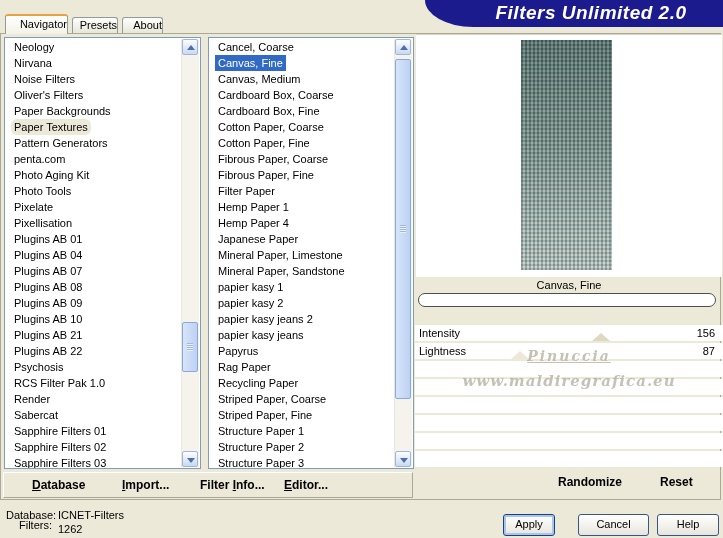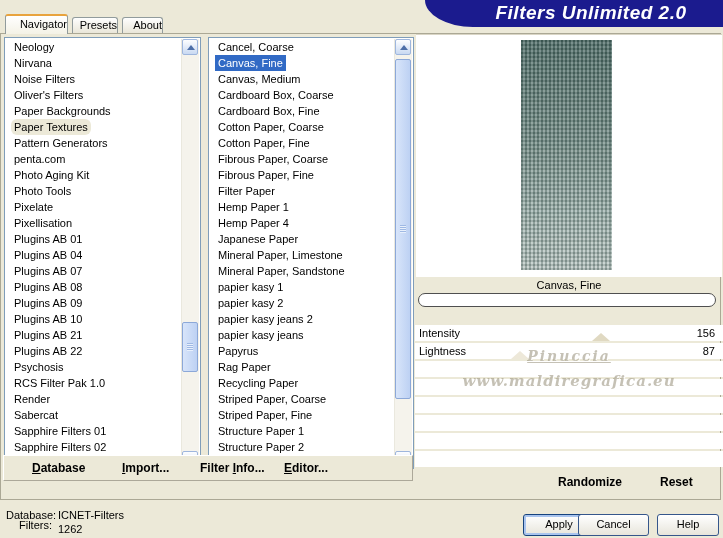--- a/index.html
+++ b/index.html
@@ -79,36 +79,36 @@
         font-family:"DejaVu Serif",serif;font-weight:bold;font-style:italic;color:rgba(150,142,120,.55);
         text-shadow:1px 1px 0 rgba(255,255,255,.95);}
   .watermark .w1{font-size:14px;letter-spacing:2px;text-decoration:underline;}
   .watermark .w2{font-size:15px;letter-spacing:1px;margin-top:8px;}
 
   .randbar{position:absolute;left:415px;top:470px;width:308px;height:27px;}
   .randbar span{position:absolute;top:5px;font-size:12px;font-weight:bold;}
   .rnd{left:143px;text-align:center;} .rst{left:245px;}
 
   
-  .toolbar{position:absolute;left:3px;top:455px;width:410px;height:26px;background:#ECE9D8;
+  .toolbar{position:absolute;left:3px;top:472px;width:410px;height:26px;background:#ECE9D8;
         border-top:1px solid #FFFFFF;border-left:1px solid #FFFFFF;border-right:1px solid #ACA899;border-bottom:1px solid #ACA899;box-sizing:border-box;}
   .tbtn{position:absolute;top:5px;font-size:12px;font-weight:bold;white-space:nowrap;}
   .u{text-decoration:underline;}
   .tb0{left:28px;} .tb1{left:118px;} .tb2{left:196px;} .tb3{left:280px;}
 
   
   .stat{position:absolute;white-space:nowrap;}
   .s-dbl{left:6px;top:509px;} .s-dbv{left:58px;top:509px;}
   .s-fl{left:6px;top:519px;padding-left:13px;}  .s-fv{left:58px;top:523px;}
 
   
   .xpbtn{position:absolute;top:514px;height:22px;box-sizing:border-box;border:1px solid #35568B;border-radius:3px;
         background:linear-gradient(#FFFFFF,#E7E5DB);text-align:center;line-height:19px;font-size:11px;
         box-shadow:inset 0 1px 0 #fff;}
-  .b-apply{left:523px;width:72px;border:1px solid #16437E;box-shadow:inset 0 0 0 2px #A9C4EE;}
+  .b-apply{left:503px;width:52px;border:1px solid #16437E;box-shadow:inset 0 0 0 2px #A9C4EE;}
   .b-cancel{left:578px;width:71px;}
   .b-help{left:657px;width:62px;}
 </style>
 </head>
 <body>
 
 <div class="app">
 
   <div class="banner">
     <span>Filters Unlimited 2.0</span>

